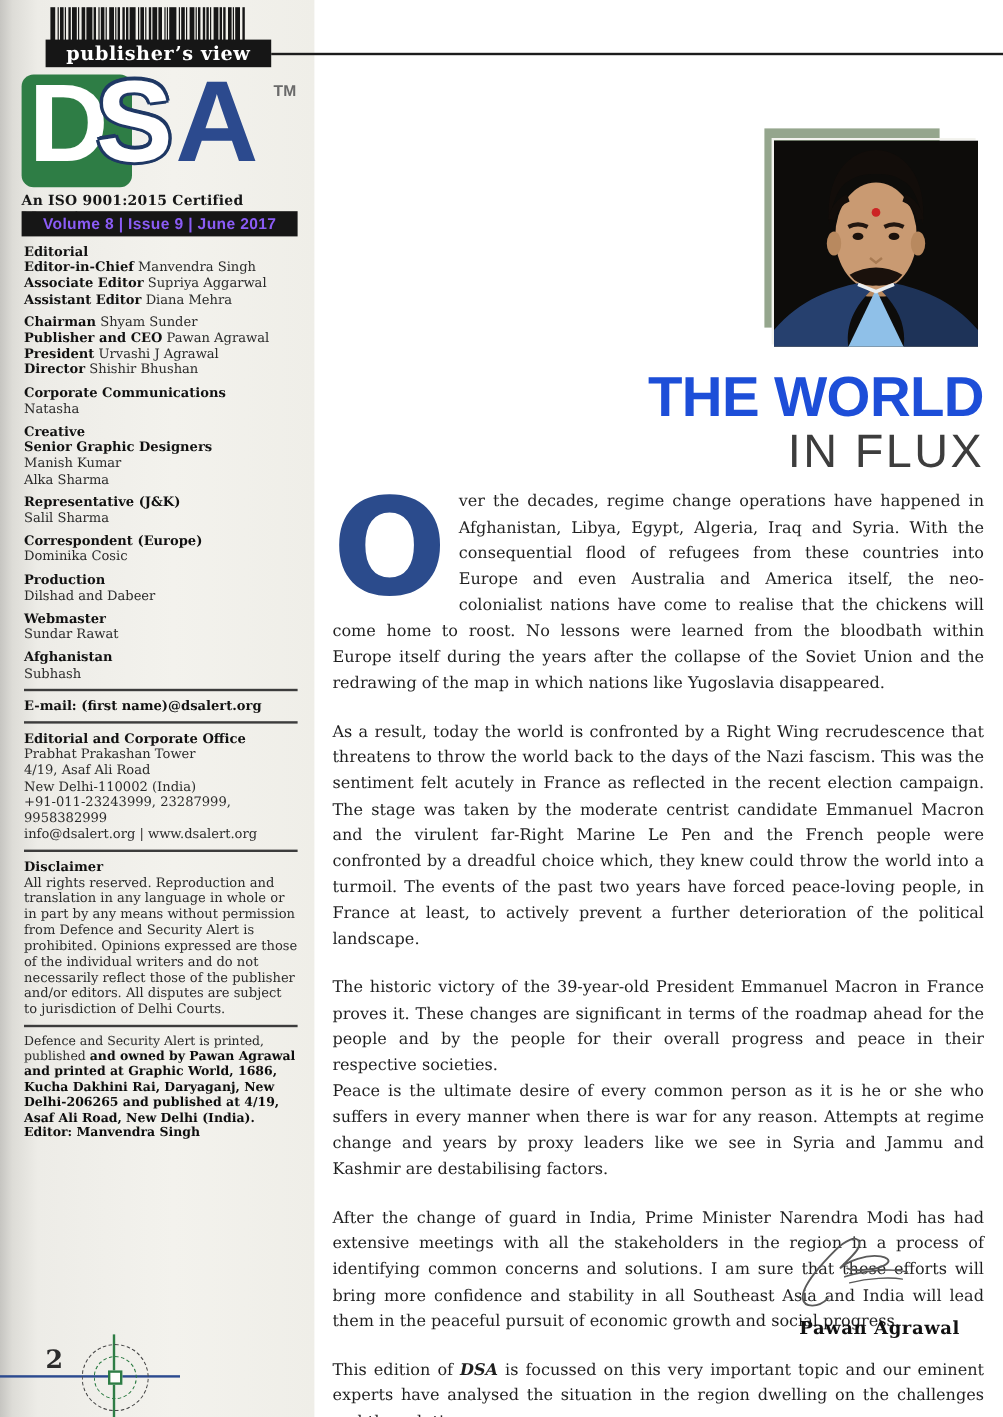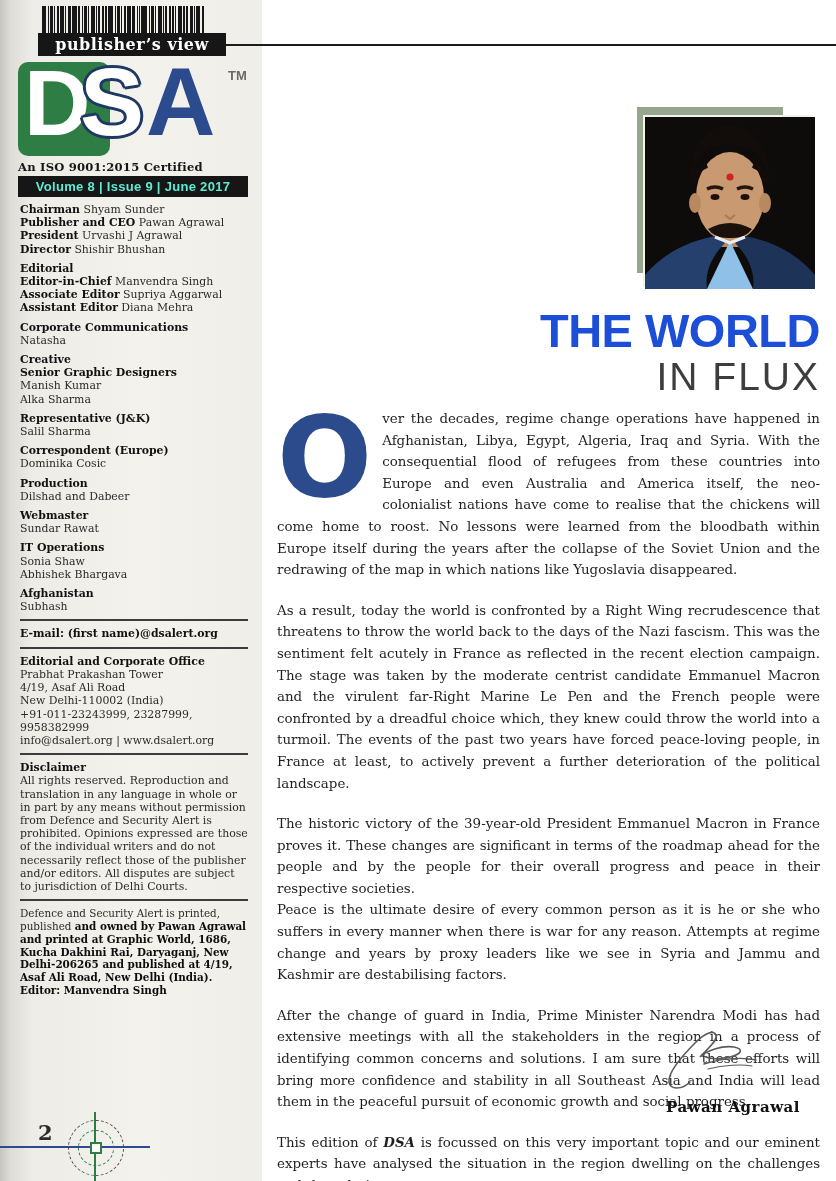--- a/index.html
+++ b/index.html
@@ -18,21 +18,21 @@
   .logo{position:absolute;left:18px;top:62px;width:232px;height:96px;font-family:"Liberation Sans",sans-serif;}
   .logo .dbox{position:absolute;left:0;top:0;width:92px;height:94px;background:#2E7D45;border-radius:10px;}
   .logo .ld{position:absolute;left:6px;top:-6px;font:bold 92px/94px "Liberation Sans",sans-serif;color:#fff;z-index:1;}
   .logo .la{position:absolute;left:128px;top:-8px;font:bold 96px/96px "Liberation Sans",sans-serif;color:#2C4A8E;z-index:2;}
   .logo .ls{position:absolute;left:62px;top:-8px;font:bold 96px/96px "Liberation Sans",sans-serif;color:#fff;z-index:3;
         text-shadow:-3px 0 #1f3864,3px 0 #1f3864,0 -3px #1f3864,0 3px #1f3864,-2px -2px #1f3864,2px 2px #1f3864,-2px 2px #1f3864,2px -2px #1f3864;}
   .logo .tm{position:absolute;left:210px;top:6px;font:bold 13px "Liberation Sans",sans-serif;color:#6a6a6a;z-index:4;}
   .cert{position:absolute;left:18px;top:160px;width:232px;font:bold 11.6px "DejaVu Serif",serif;color:#161616;letter-spacing:.2px;}
   .issuebar{position:absolute;left:18px;top:176px;width:230px;height:21px;background:#161616;
         display:flex;align-items:center;justify-content:center;}
-  .issuebar span{color:#5eead4;font:bold 13px "Liberation Sans",sans-serif;letter-spacing:.3px;}
+  .issuebar span{color:#8b5cf6;font:bold 13px "Liberation Sans",sans-serif;letter-spacing:.3px;}
   
   .side{position:absolute;left:20px;top:203px;width:228px;font-size:10.9px;line-height:13.2px;color:#2a2a2a;}
   .mast-group{margin-bottom:6px;}
   .side b{color:#111;}
   .sep{border:0;border-top:2px solid #3c3c3c;margin:6px 0 6px 0;width:228px;}
   .blk{margin-bottom:1px;}
   .disc-text{margin-top:0;}
   .imprint{font-size:10.4px;line-height:12.8px;}
   .imprint b{color:#0d0d0d;}
   
@@ -133,32 +133,32 @@
     <span class="tm">TM</span>
   </div>
   <div class="cert">An ISO 9001:2015 Certified Magazine</div>
   <div class="issuebar">
     <span>Volume 8 | Issue 9 | June 2017</span>
   </div>
 
   <div class="side">
     <div id="masthead">
         <div class="mast-group">
+          <div class="mast-line"><b>Editorial</b></div>
+          <div class="mast-line"><b>Editor-in-Chief</b> Manvendra Singh</div>
+          <div class="mast-line"><b>Associate Editor</b> Supriya Aggarwal</div>
+          <div class="mast-line"><b>Assistant Editor</b> Diana Mehra</div>
+        </div>
+        <div class="mast-group">
           <div class="mast-line"><b>Chairman</b> Shyam Sunder</div>
           <div class="mast-line"><b>Publisher and CEO</b> Pawan Agrawal</div>
           <div class="mast-line"><b>President</b> Urvashi J Agrawal</div>
           <div class="mast-line"><b>Director</b> Shishir Bhushan</div>
         </div>
         <div class="mast-group">
-          <div class="mast-line"><b>Editorial</b></div>
-          <div class="mast-line"><b>Editor-in-Chief</b> Manvendra Singh</div>
-          <div class="mast-line"><b>Associate Editor</b> Supriya Aggarwal</div>
-          <div class="mast-line"><b>Assistant Editor</b> Diana Mehra</div>
-        </div>
-        <div class="mast-group">
           <div class="mast-line"><b>Corporate Communications</b></div>
           <div class="mast-line">Natasha</div>
         </div>
         <div class="mast-group">
           <div class="mast-line"><b>Creative</b></div>
           <div class="mast-line"><b>Senior Graphic Designers</b></div>
           <div class="mast-line">Manish Kumar</div>
           <div class="mast-line">Alka Sharma</div>
         </div>
         <div class="mast-group">
@@ -169,25 +169,20 @@
           <div class="mast-line"><b>Correspondent (Europe)</b></div>
           <div class="mast-line">Dominika Cosic</div>
         </div>
         <div class="mast-group">
           <div class="mast-line"><b>Production</b></div>
           <div class="mast-line">Dilshad and Dabeer</div>
         </div>
         <div class="mast-group">
           <div class="mast-line"><b>Webmaster</b></div>
           <div class="mast-line">Sundar Rawat</div>
-        </div>
-        <div class="mast-group">
-          <div class="mast-line"><b>IT Operations</b></div>
-          <div class="mast-line">Sonia Shaw</div>
-          <div class="mast-line">Abhishek Bhargava</div>
         </div>
         <div class="mast-group">
           <div class="mast-line"><b>Afghanistan</b></div>
           <div class="mast-line">Subhash</div>
         </div>
       </div>
     <hr class="sep">
     <div class="blk">
       <div><b>E-mail: (first name)@dsalert.org</b></div>
     </div>

